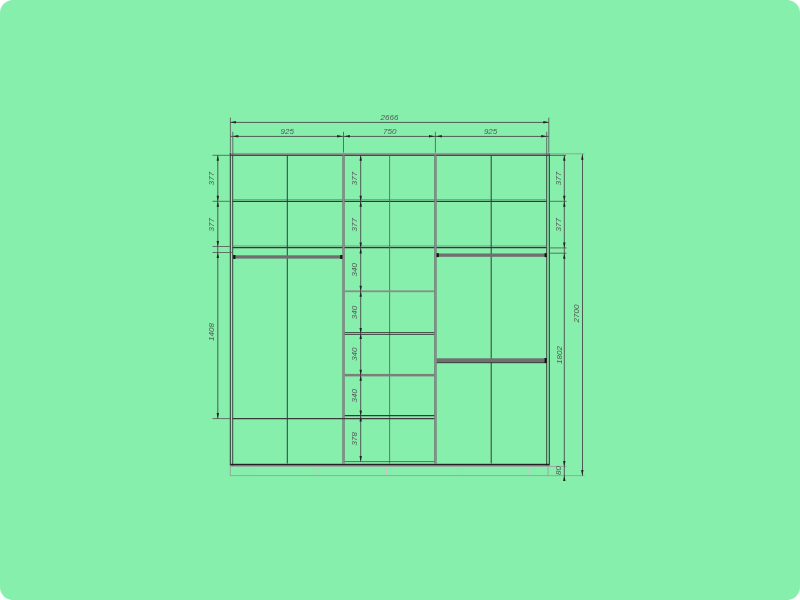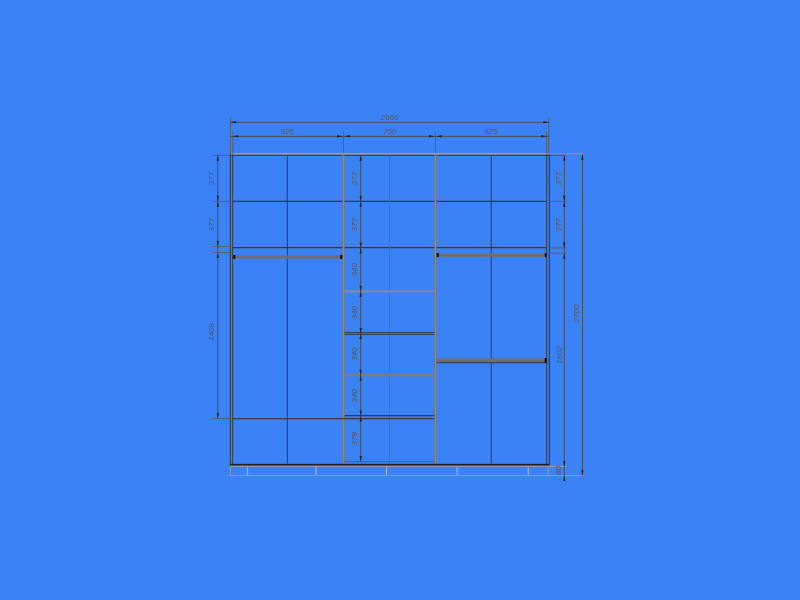--- a/index.html
+++ b/index.html
@@ -1,16 +1,16 @@
 <!DOCTYPE html>
 <html><head>
 <meta charset="utf-8">
 <style>
   html,body{margin:0;padding:0;background:#ffffff;}
-  .wrap{width:800px;height:600px;background:#3b82f6;}
+  .wrap{width:800px;height:600px;background:#86efac;border-radius:13px;}
   text{font-family:"Liberation Sans",sans-serif;font-style:italic;font-size:8px;fill:#555;}
 </style>
 </head>
 <body>
 <div class="wrap">
 <svg width="800" height="600" viewBox="0 0 800 600" style="filter:grayscale(1)">
 
 <g>
 <rect x="229.8" y="152.9" width="319.6" height="2.4" fill="#989898"></rect>
 <line x1="229.8" y1="155.3" x2="549.4" y2="155.3" stroke="#2f2f2f" stroke-width="1"></line>

